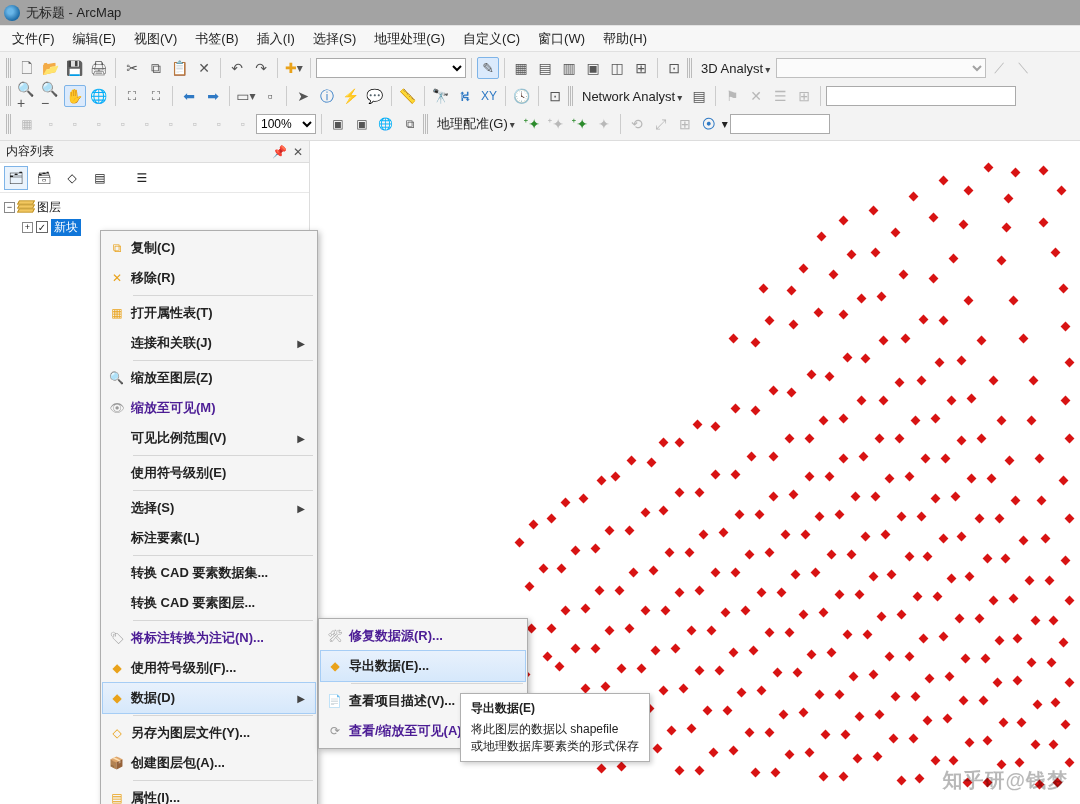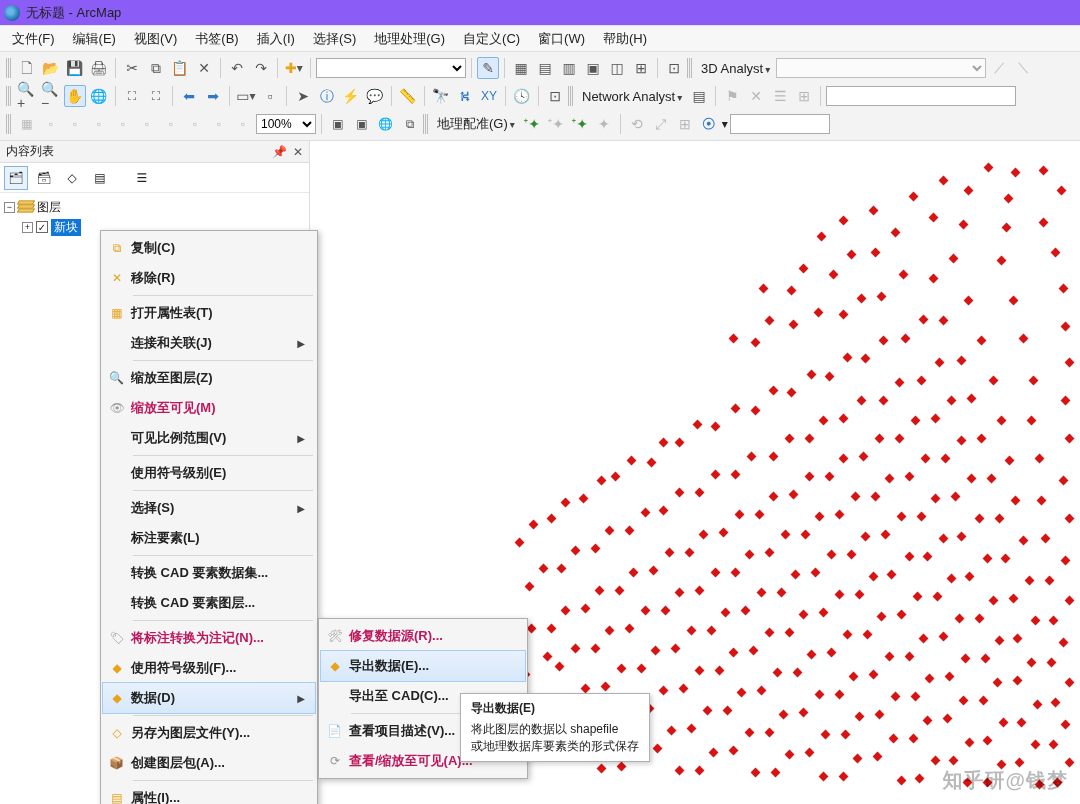--- a/index.html
+++ b/index.html
@@ -1,18 +1,18 @@
 <!DOCTYPE html>
 <html><head>
 <meta charset="utf-8">
 <style>
   * { box-sizing: border-box; font-family: "Microsoft YaHei", "SimSun", Arial, sans-serif; }
   body { margin: 0; width: 1080px; height: 804px; overflow: hidden; background: #fff; font-size: 12px; color: #222; position: relative; }
 
-  .titlebar { height: 26px; background: #8b5cf6; display: flex; align-items: center; padding: 0 4px; border-bottom: 1px solid #e4e4e4; }
+  .titlebar { height: 26px; background: #a3a3a3; display: flex; align-items: center; padding: 0 4px; border-bottom: 1px solid #e4e4e4; }
   .titlebar .app-icon { width: 16px; height: 16px; background: radial-gradient(circle at 40% 40%, #69b6e8 20%, #1b6aa6 70%); border-radius: 50%; margin-right: 6px; position: relative; }
   .titlebar .title { font-size: 13px; }
 
   .menubar { height: 26px; display: flex; align-items: center; padding: 0 4px; gap: 2px; background: #f7f7f7; border-bottom: 1px solid #e0e0e0; font-size: 13px; }
   .menubar .menu-item { padding: 3px 8px; cursor: default; }
 
   .toolbars { background: #f3f3f3; border-bottom: 1px solid #ddd; padding: 2px 0; }
   .tool-row { display: flex; align-items: center; gap: 2px; padding: 1px 6px; height: 28px; flex-wrap: nowrap; }
   .tbtn { width: 22px; height: 22px; display: flex; align-items: center; justify-content: center; border: 1px solid transparent; border-radius: 2px; cursor: default; color: #555; }
   .tbtn.disabled { color: #b8b8b8; }
@@ -39,21 +39,21 @@
   .tree .sel-label { background: #1076d9; color: #fff; padding: 0 3px; }
 
   .mapview { flex: 1; background: #fff; position: relative; overflow: hidden; }
   .dot { position: absolute; width: 7px; height: 7px; background: #d81313; transform: rotate(45deg); }
 
   
   .ctx { position: absolute; background: #f5f5f5; border: 1px solid #aeaeae; box-shadow: 2px 2px 6px rgba(0,0,0,0.25); padding: 2px; font-size: 13px; z-index: 50; }
   .ctx .row { display: flex; align-items: center; height: 30px; padding-right: 10px; position: relative; cursor: default; }
   .ctx .row .icon-cell { width: 28px; display: flex; align-items: center; justify-content: center; }
   .ctx .row .label { flex: 1; white-space: nowrap; font-weight: bold; }
-  .ctx .row.disabled .label { color: #be185d; }
+  .ctx .row.disabled .label { color: #4c1d95; }
   .ctx .row.hi { background: linear-gradient(#e8f1fc,#d6e8fb); outline: 1px solid #a6cdf5; }
   .ctx .row .arrow { width: 12px; text-align: right; font-size: 10px; color: #444; }
   .ctx .sep { height: 1px; background: #d6d6d6; margin: 2px 2px 2px 30px; }
 
   
   .g { font-size: 14px; line-height: 1; }
   .g.small { font-size: 12px; }
   .yellow { color: #e9a21a; }
   .blue { color: #2f79c4; }
   .grey { color: #9a9a9a; }
@@ -793,25 +793,20 @@
       <span class="label">修复数据源(R)...</span>
       <span class="arrow"></span>
     </div>
     <div class="row hi">
       <span class="icon-cell">
         <span class="g small yellow">◆</span>
       </span>
       <span class="label">导出数据(E)...</span>
       <span class="arrow"></span>
     </div>
-    <div class="row">
-      <span class="icon-cell"></span>
-      <span class="label">导出至 CAD(C)...</span>
-      <span class="arrow"></span>
-    </div>
     <div class="sep"></div>
     <div class="row">
       <span class="icon-cell">
         <span class="g small yellow">📄</span>
       </span>
       <span class="label">查看项目描述(V)...</span>
       <span class="arrow"></span>
     </div>
     <div class="row disabled">
       <span class="icon-cell">

